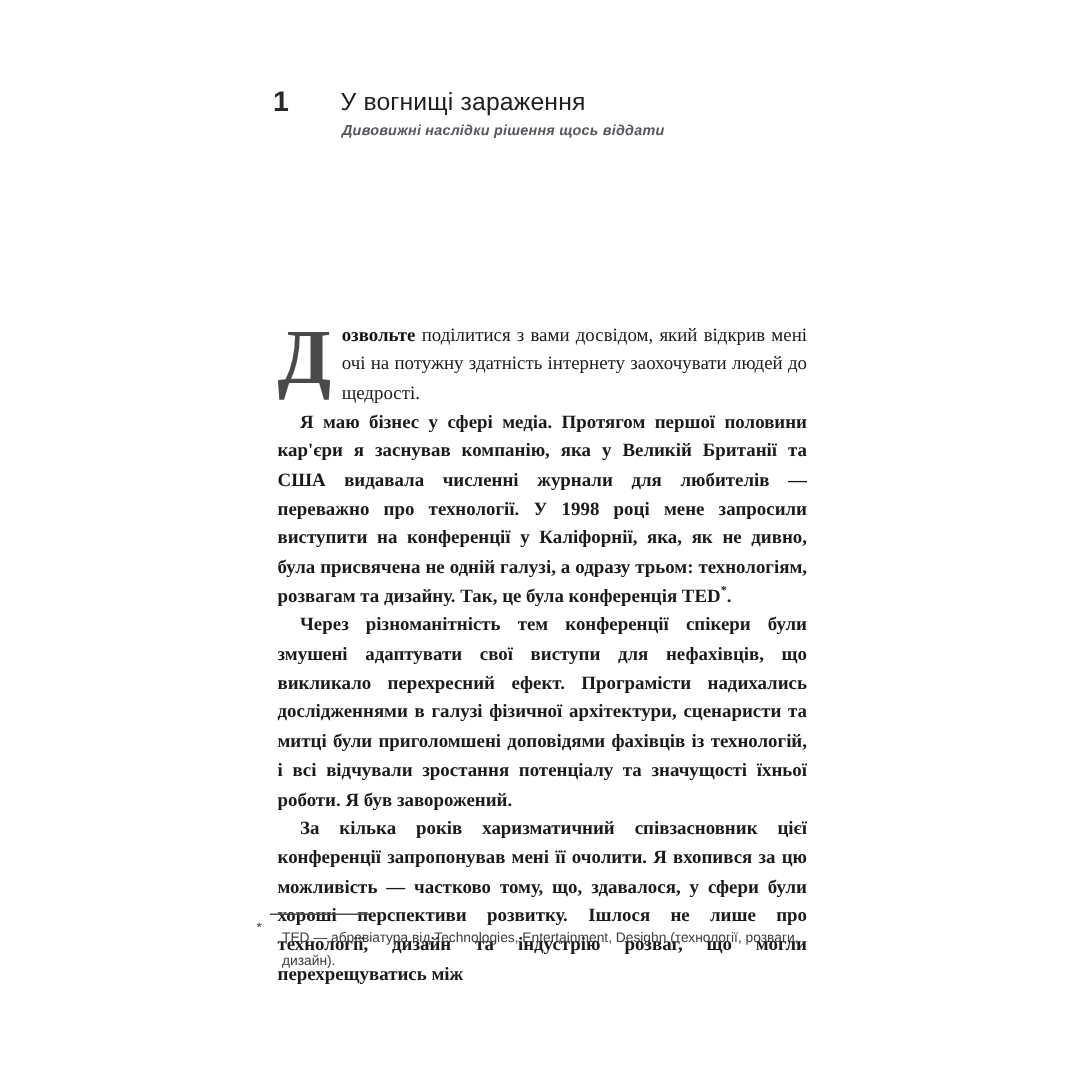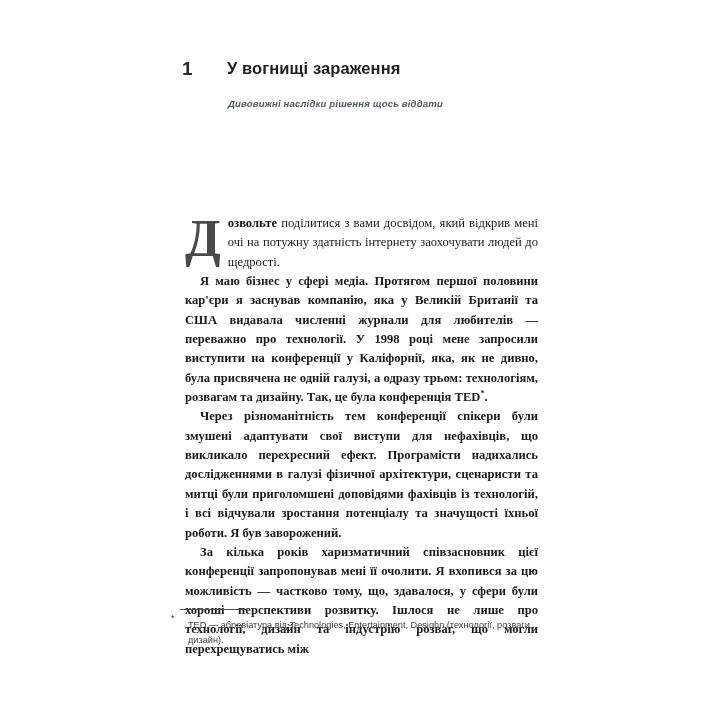--- a/index.html
+++ b/index.html
@@ -37,31 +37,31 @@
     font-size: 19px;
     line-height: 23px;
     color: #2a2a2a;
     letter-spacing: 0px;
   }
   .chapter-title {
     position: absolute;
     left: 45px;
     top: 0;
     font-family: "Liberation Sans", "DejaVu Sans", sans-serif;
-    font-weight: 700;
+    font-weight: 400;
     font-size: 16.5px;
     line-height: 23px;
     color: #1e1e1e;
     letter-spacing: 0.1px;
     white-space: nowrap;
   }
   .chapter-subtitle {
     position: absolute;
     left: 46px;
-    top: 40px;
+    top: 24px;
     font-family: "Liberation Sans", "DejaVu Sans", sans-serif;
     font-style: italic;
     font-weight: 600;
     font-size: 9.6px;
     line-height: 14px;
     color: #55585c;
     letter-spacing: 0.15px;
     white-space: nowrap;
   }
 

